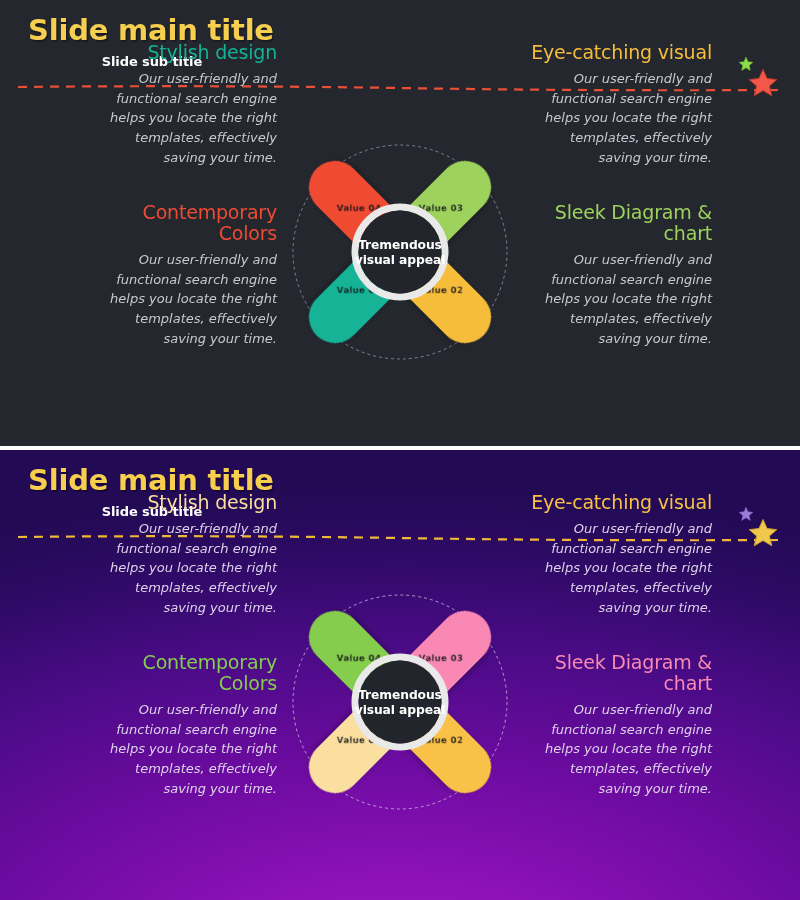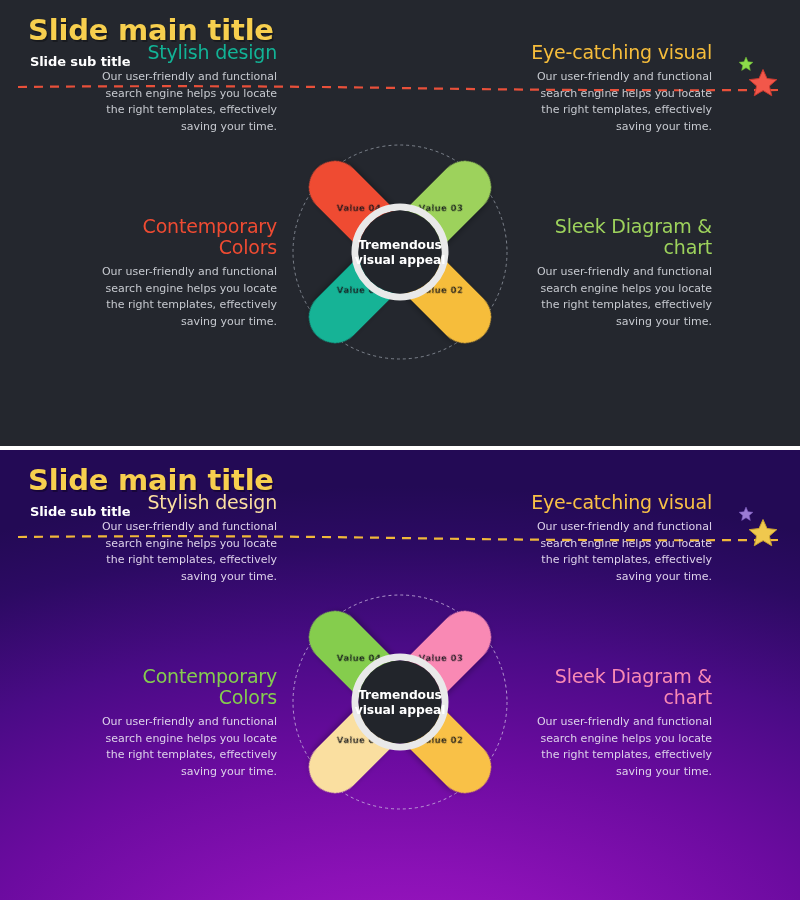--- a/index.html
+++ b/index.html
@@ -30,21 +30,21 @@
     box-sizing: border-box;
   }
   .slide.dark   { background: #24272e; height: 446px; }
   .slide.purple {
     height: 450px;
     margin-top: 4px;
     background: radial-gradient(ellipse 120% 110% at 50% 118%, #a317c4 0%, #8b11b6 22%, #6c0ba0 45%, #4a0b86 68%, #2c0a63 88%, #230a55 100%);
   }
 
   
-  .hdr { position: absolute; left: 28px; top: 14px; }
+  .hdr { position: absolute; left: 28px; top: 14px; text-align: center; }
   .slide.purple .hdr { top: 14px; }
   .main-title {
     font-size: 29px;
     font-weight: 800;
     letter-spacing: -0.2px;
     color: #f7cf4e;
     text-shadow: 1.5px 1.5px 0 rgba(0,0,0,0.30);
     margin: 0;
     line-height: 1.12;
   }
@@ -108,30 +108,31 @@
   .feat.right { left: 530px; text-align: right; }
 
   .feat-title {
     font-size: 19px;
     font-weight: 400;
     margin: 0 0 6px 0;
     letter-spacing: -0.2px;
     line-height: 1.1;
   }
   .feat-body {
-    font-size: 11px;
+    font-size: 13px;
     line-height: 1.52;
     color: #c6c9cf;
     margin: 0;
     font-weight: 400;
+    font-style: italic;
   }
   .slide.purple .feat-body { color: #ddd2ea; }
 
   .r1 { top: 42px; }
-  .r2 { top: 216px; }
+  .r2 { top: 202px; }
 </style>
 </head>
 <body>
 
 <div class="deck">
 
   <section class="slide dark">
 
     <div class="hdr">
       <h1 class="main-title">Slide main title</h1>

